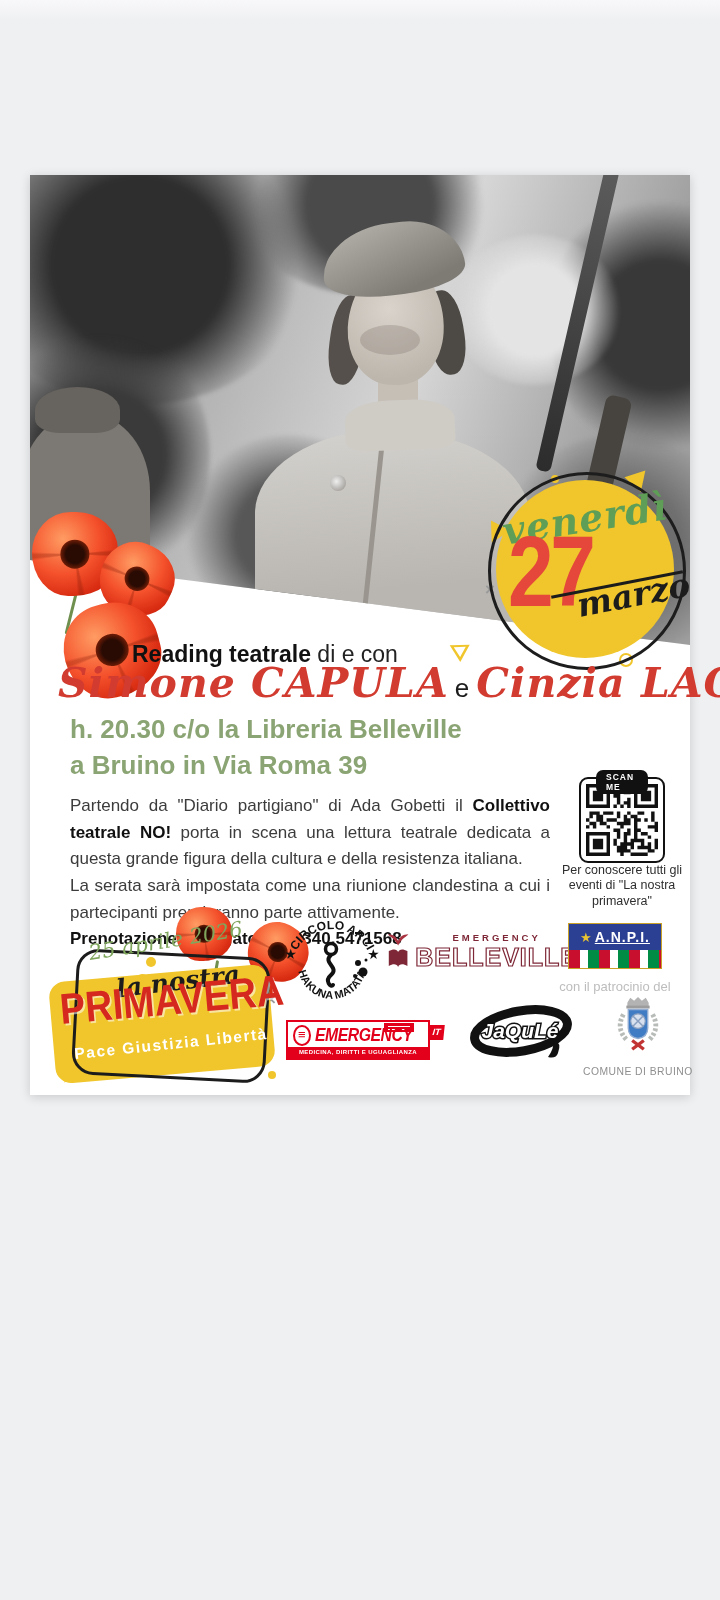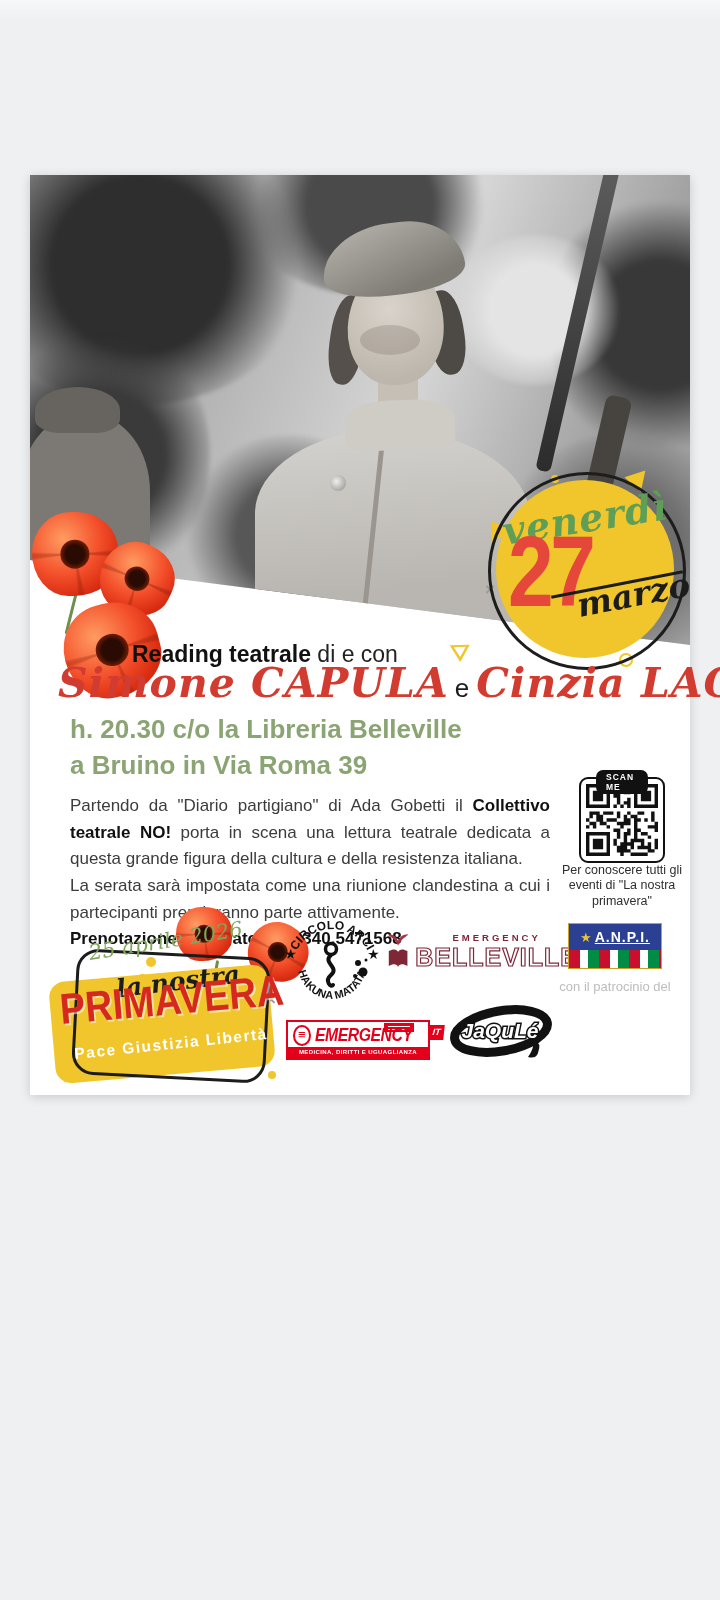--- a/index.html
+++ b/index.html
@@ -114,21 +114,21 @@
   .patrocinio{left:520px;top:804px;width:130px;text-align:center;font-size:13px;color:#bdbdbd;}
   .emg{left:256px;top:845px;width:140px;border:2.5px solid #e2001a;background:#fff;}
   .emg-row{display:flex;align-items:center;gap:4px;padding:3px 5px 1px 5px;}
   .emg-icon{width:17px;height:17px;border:2px solid #e2001a;border-radius:50%;color:#e2001a;font-weight:900;font-size:13px;line-height:16px;text-align:center;}
   .emg-name{font-size:17.5px;font-weight:900;font-style:italic;color:#e2001a;display:inline-block;transform:scaleX(.9);transform-origin:left;letter-spacing:-.5px;}
   .emg-band{height:11px;background:#e2001a;color:#fff;font-size:6px;letter-spacing:.4px;text-align:center;line-height:11px;font-weight:bold;}
   .emg-mini{position:absolute;right:14px;top:1px;width:30px;height:9px;background:#e2001a;
             background-image:linear-gradient(#fff 0 0),linear-gradient(#fff 0 0);background-size:22px 1px,18px 1px;background-position:4px 3px,4px 6px;background-repeat:no-repeat;}
   .emg-it{position:absolute;right:-16px;top:3px;width:15px;height:15px;background:#e2001a;color:#fff;
           font-style:italic;font-weight:bold;font-size:9px;line-height:15px;text-align:center;transform:skewX(-6deg);}
-  .jaq{left:416px;top:826px;width:110px;height:64px;}
+  .jaq{left:436px;top:826px;width:110px;height:64px;}
   .jaq svg{width:100%;height:100%;}
   .comune{left:543px;top:818px;width:130px;text-align:center;}
   .comune svg{width:70px;height:64px;}
   .comune-name{font-size:11.5px;color:#8f8f8f;letter-spacing:.5px;display:inline-block;transform:scaleX(.9);white-space:nowrap;}
 </style>
 </head>
 <body>
 
 <div class="abs top-strip"></div>
 
@@ -285,14 +285,27 @@
   <div class="abs jaq">
     <svg viewBox="0 0 110 64">
       <g transform="rotate(-10 55 30)">
         <ellipse cx="55" cy="30" rx="47" ry="20" fill="none" stroke="#111" stroke-width="9"></ellipse>
       </g>
       <path d="M88 38 q8 4 4 14 q-2 6 -10 4 q6 -8 6 -18 z" fill="#111"></path>
       <text x="54" y="37" text-anchor="middle" font-size="21" font-weight="bold" font-style="italic" font-family="Liberation Sans,sans-serif" fill="#fff" stroke="#111" stroke-width="3" paint-order="stroke">JaQuLé</text>
     </svg>
   </div>
 
+  <div class="abs comune">
+    <svg viewBox="0 0 70 66">
+      <path d="M24 10 l3 -5 4 3 4 -4 4 4 4 -3 3 5 v4 h-22 z" fill="#b3b3b3"></path>
+      <rect x="23" y="13" width="24" height="3" fill="#9d9d9d"></rect>
+      <path d="M20 22 Q12 36 23 48" stroke="#b8bcb8" stroke-width="5" fill="none" stroke-dasharray="3 2"></path>
+      <path d="M50 22 Q58 36 47 48" stroke="#b8bcb8" stroke-width="5" fill="none" stroke-dasharray="3 2"></path>
+      <path d="M25 17 h20 v19 q0 9 -10 11 q-10 -2 -10 -11 z" fill="#3f7cc4" stroke="#93add2" stroke-width="1.5"></path>
+      <circle cx="35" cy="29" r="7.5" fill="#d7e0ee" stroke="#8aa0c0" stroke-width="1.2"></circle>
+      <path d="M30 24 L40 34 M40 24 L30 34" stroke="#8aa0c0" stroke-width="1.6"></path>
+      <path d="M29 49 l12 9 M41 49 l-12 9" stroke="#c23333" stroke-width="3.5"></path>
+    </svg>
+    <div><span class="comune-name">COMUNE DI BRUINO</span></div>
+  </div>
 
 </div>
 
 </body></html>

